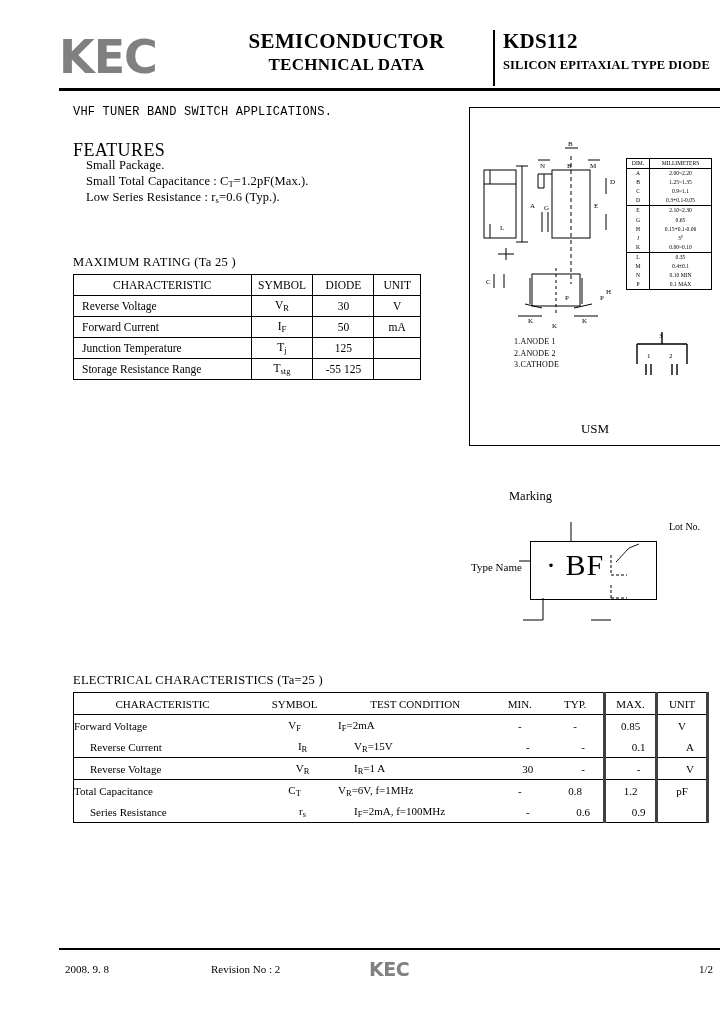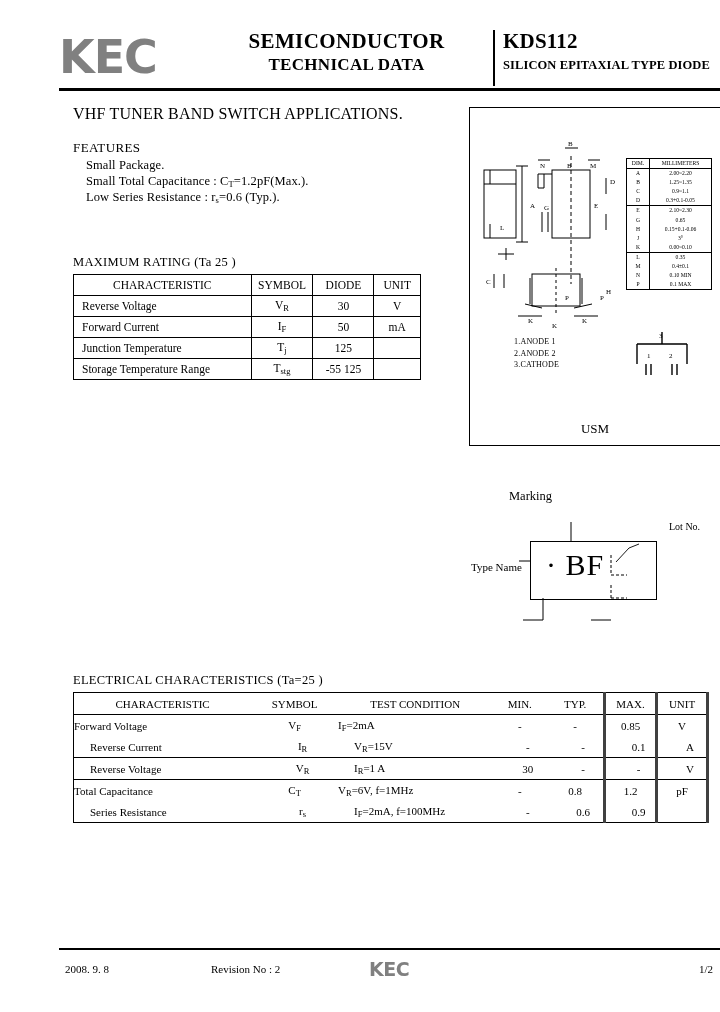--- a/index.html
+++ b/index.html
@@ -20,22 +20,22 @@
   .hdr-center{position:absolute;left:150px;top:0;width:275px;text-align:center;}
   .hdr-title1{font-size:21px;font-weight:bold;letter-spacing:.4px;line-height:26px;}
   .hdr-title2{font-size:17px;font-weight:bold;letter-spacing:.3px;line-height:22px;}
   .hdr-divider{position:absolute;left:434px;top:2px;width:2px;height:56px;background:#000;}
   .hdr-right{position:absolute;left:444px;top:0;width:220px;text-align:left;}
   .hdr-part{font-size:21px;font-weight:bold;letter-spacing:.2px;line-height:27px;}
   .hdr-sub{font-size:12.5px;font-weight:bold;letter-spacing:.1px;line-height:20px;}
   .hdr-rule{position:absolute;left:28px;top:88px;width:664px;height:3px;background:#000;}
 
   
-  .apps{position:absolute;left:42px;top:105px;font-size:16px;letter-spacing:.2px;}
-  .features-title{position:absolute;left:42px;top:140px;font-size:13px;letter-spacing:.4px;}
+  .apps{position:absolute;left:42px;top:105px;font-size:12px;letter-spacing:.2px;font-family:Liberation Mono, monospace;}
+  .features-title{position:absolute;left:42px;top:140px;font-size:18px;letter-spacing:.4px;}
   .feat{position:absolute;left:55px;font-size:12.5px;letter-spacing:.1px;}
   .f1{top:158px;} .f2{top:174px;} .f3{top:190px;}
   sub{font-size:8.5px;vertical-align:-2px;}
 
   
   .mr-title{position:absolute;left:42px;top:255px;font-size:12.5px;letter-spacing:.3px;}
   .mr-table{position:absolute;left:42px;top:274px;width:348px;border-collapse:collapse;}
   .mr-table td{border:1px solid #000;font-size:11.5px;height:20px;padding:0;}
   .mr-table .c-char{width:175px;padding-left:8px;text-align:left;}
   .mr-table .c-sym{width:62px;text-align:center;}
@@ -141,21 +141,21 @@
       <td class="c-rate">50</td>
       <td class="c-unit">mA</td>
     </tr>
     <tr>
       <td class="c-char">Junction Temperature</td>
       <td class="c-sym"><span>T</span><sub>j</sub></td>
       <td class="c-rate">125</td>
       <td class="c-unit"></td>
     </tr>
     <tr>
-      <td class="c-char">Storage Temperature Range</td>
+      <td class="c-char">Storage Resistance Range</td>
       <td class="c-sym"><span>T</span><sub>stg</sub></td>
       <td class="c-rate">-55   125</td>
       <td class="c-unit"></td>
     </tr>
   </tbody>
     </table>
 
   <div class="pkg-box">
 
     <svg class="mech" width="250" height="337" viewBox="0 0 250 337">

